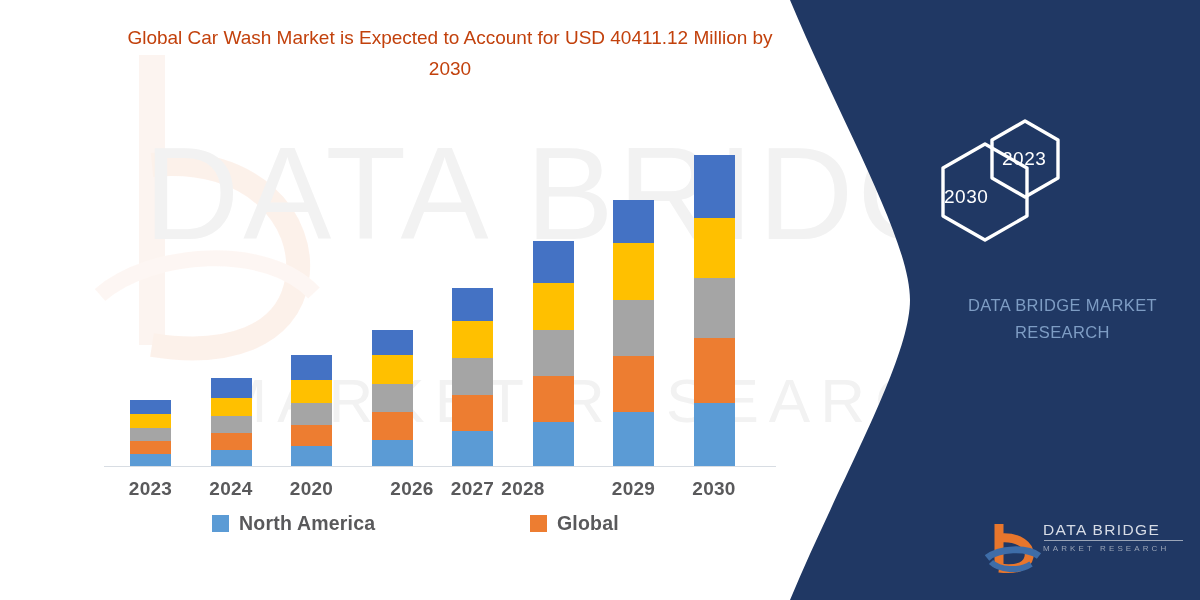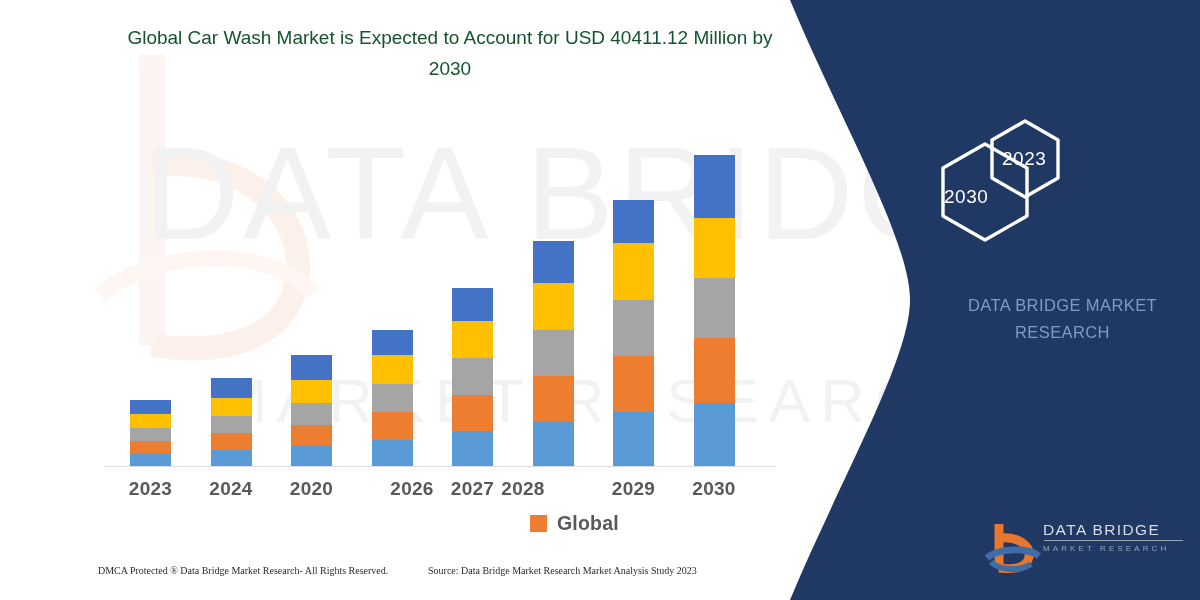--- a/index.html
+++ b/index.html
@@ -9,21 +9,21 @@
   
   .wm-wrap{position:absolute;inset:0;overflow:hidden;pointer-events:none;}
   .wm-line{position:absolute;left:0;width:1200px;text-align:center;color:#f2f2f2;
            font-weight:400;letter-spacing:4px;white-space:nowrap;}
   .wm1{top:128px;font-size:132px;line-height:132px;}
   .wm2{top:370px;font-size:62px;line-height:62px;letter-spacing:10px;}
   .wm-logo{position:absolute;left:92px;top:45px;width:230px;height:330px;opacity:.55;}
 
   
   .chart-title{position:absolute;left:110px;top:22px;width:680px;text-align:center;
-      color:#14532d;font-size:19px;line-height:31px;font-weight:400;}
+      color:#c2410c;font-size:19px;line-height:31px;font-weight:400;}
 
   
   .panel{position:absolute;left:770px;top:0;width:430px;height:600px;}
   .panel-title{position:absolute;right:24px;top:18px;width:355px;text-align:right;
       color:#eef2f8;font-size:18.5px;line-height:30px;font-weight:400;}
   .hex-group{position:absolute;left:160px;top:118px;width:180px;height:130px;}
   .hex-label{position:absolute;color:#ffffff;font-size:19px;letter-spacing:.5px;}
   .brand-2lines{position:absolute;left:175px;top:292px;width:235px;text-align:center;
       color:#7e9dc4;font-size:16.5px;line-height:27px;letter-spacing:.4px;}
 
@@ -141,30 +141,30 @@
         <div class="xtick" style="left: 191px;">2024</div>
         <div class="xtick" style="left: 271.5px;">2020</div>
         <div class="xtick" style="left: 372px;">2026</div>
         <div class="xtick" style="left: 432.5px;">2027</div>
         <div class="xtick" style="left: 483px;">2028</div>
         <div class="xtick" style="left: 593.5px;">2029</div>
         <div class="xtick" style="left: 674px;">2030</div>
       </div>
 
     <div class="legend">
+      <div class="lg-item" style="left:0">
+        <span class="lg-swatch" style="background: rgb(91, 155, 213);"></span>
+        <span class="lg-text">North America</span>
+      </div>
       <div class="lg-item" style="left:318px">
         <span class="lg-swatch" style="background: rgb(237, 125, 49);"></span>
         <span class="lg-text">Global</span>
       </div>
     </div>
 
-    <div class="footer">
-      <div class="foot-t foot-left">DMCA Protected ® Data Bridge Market Research- All Rights Reserved.</div>
-      <div class="foot-t foot-right">Source: Data Bridge Market Research  Market Analysis Study 2023</div>
-    </div>
   </div>
 
   <div class="panel">
     <svg width="430" height="600" viewBox="0 0 430 600" style="position:absolute;left:0;top:0;">
       <path d="M20,0 C70,120 140,240 140,300 C140,360 70,480 20,600 L430,600 L430,0 Z" fill="#203864"></path>
     </svg>
 
 
     <div class="hex-group">
       <svg width="180" height="130" viewBox="0 0 180 130" style="position:absolute;left:0;top:0;">

